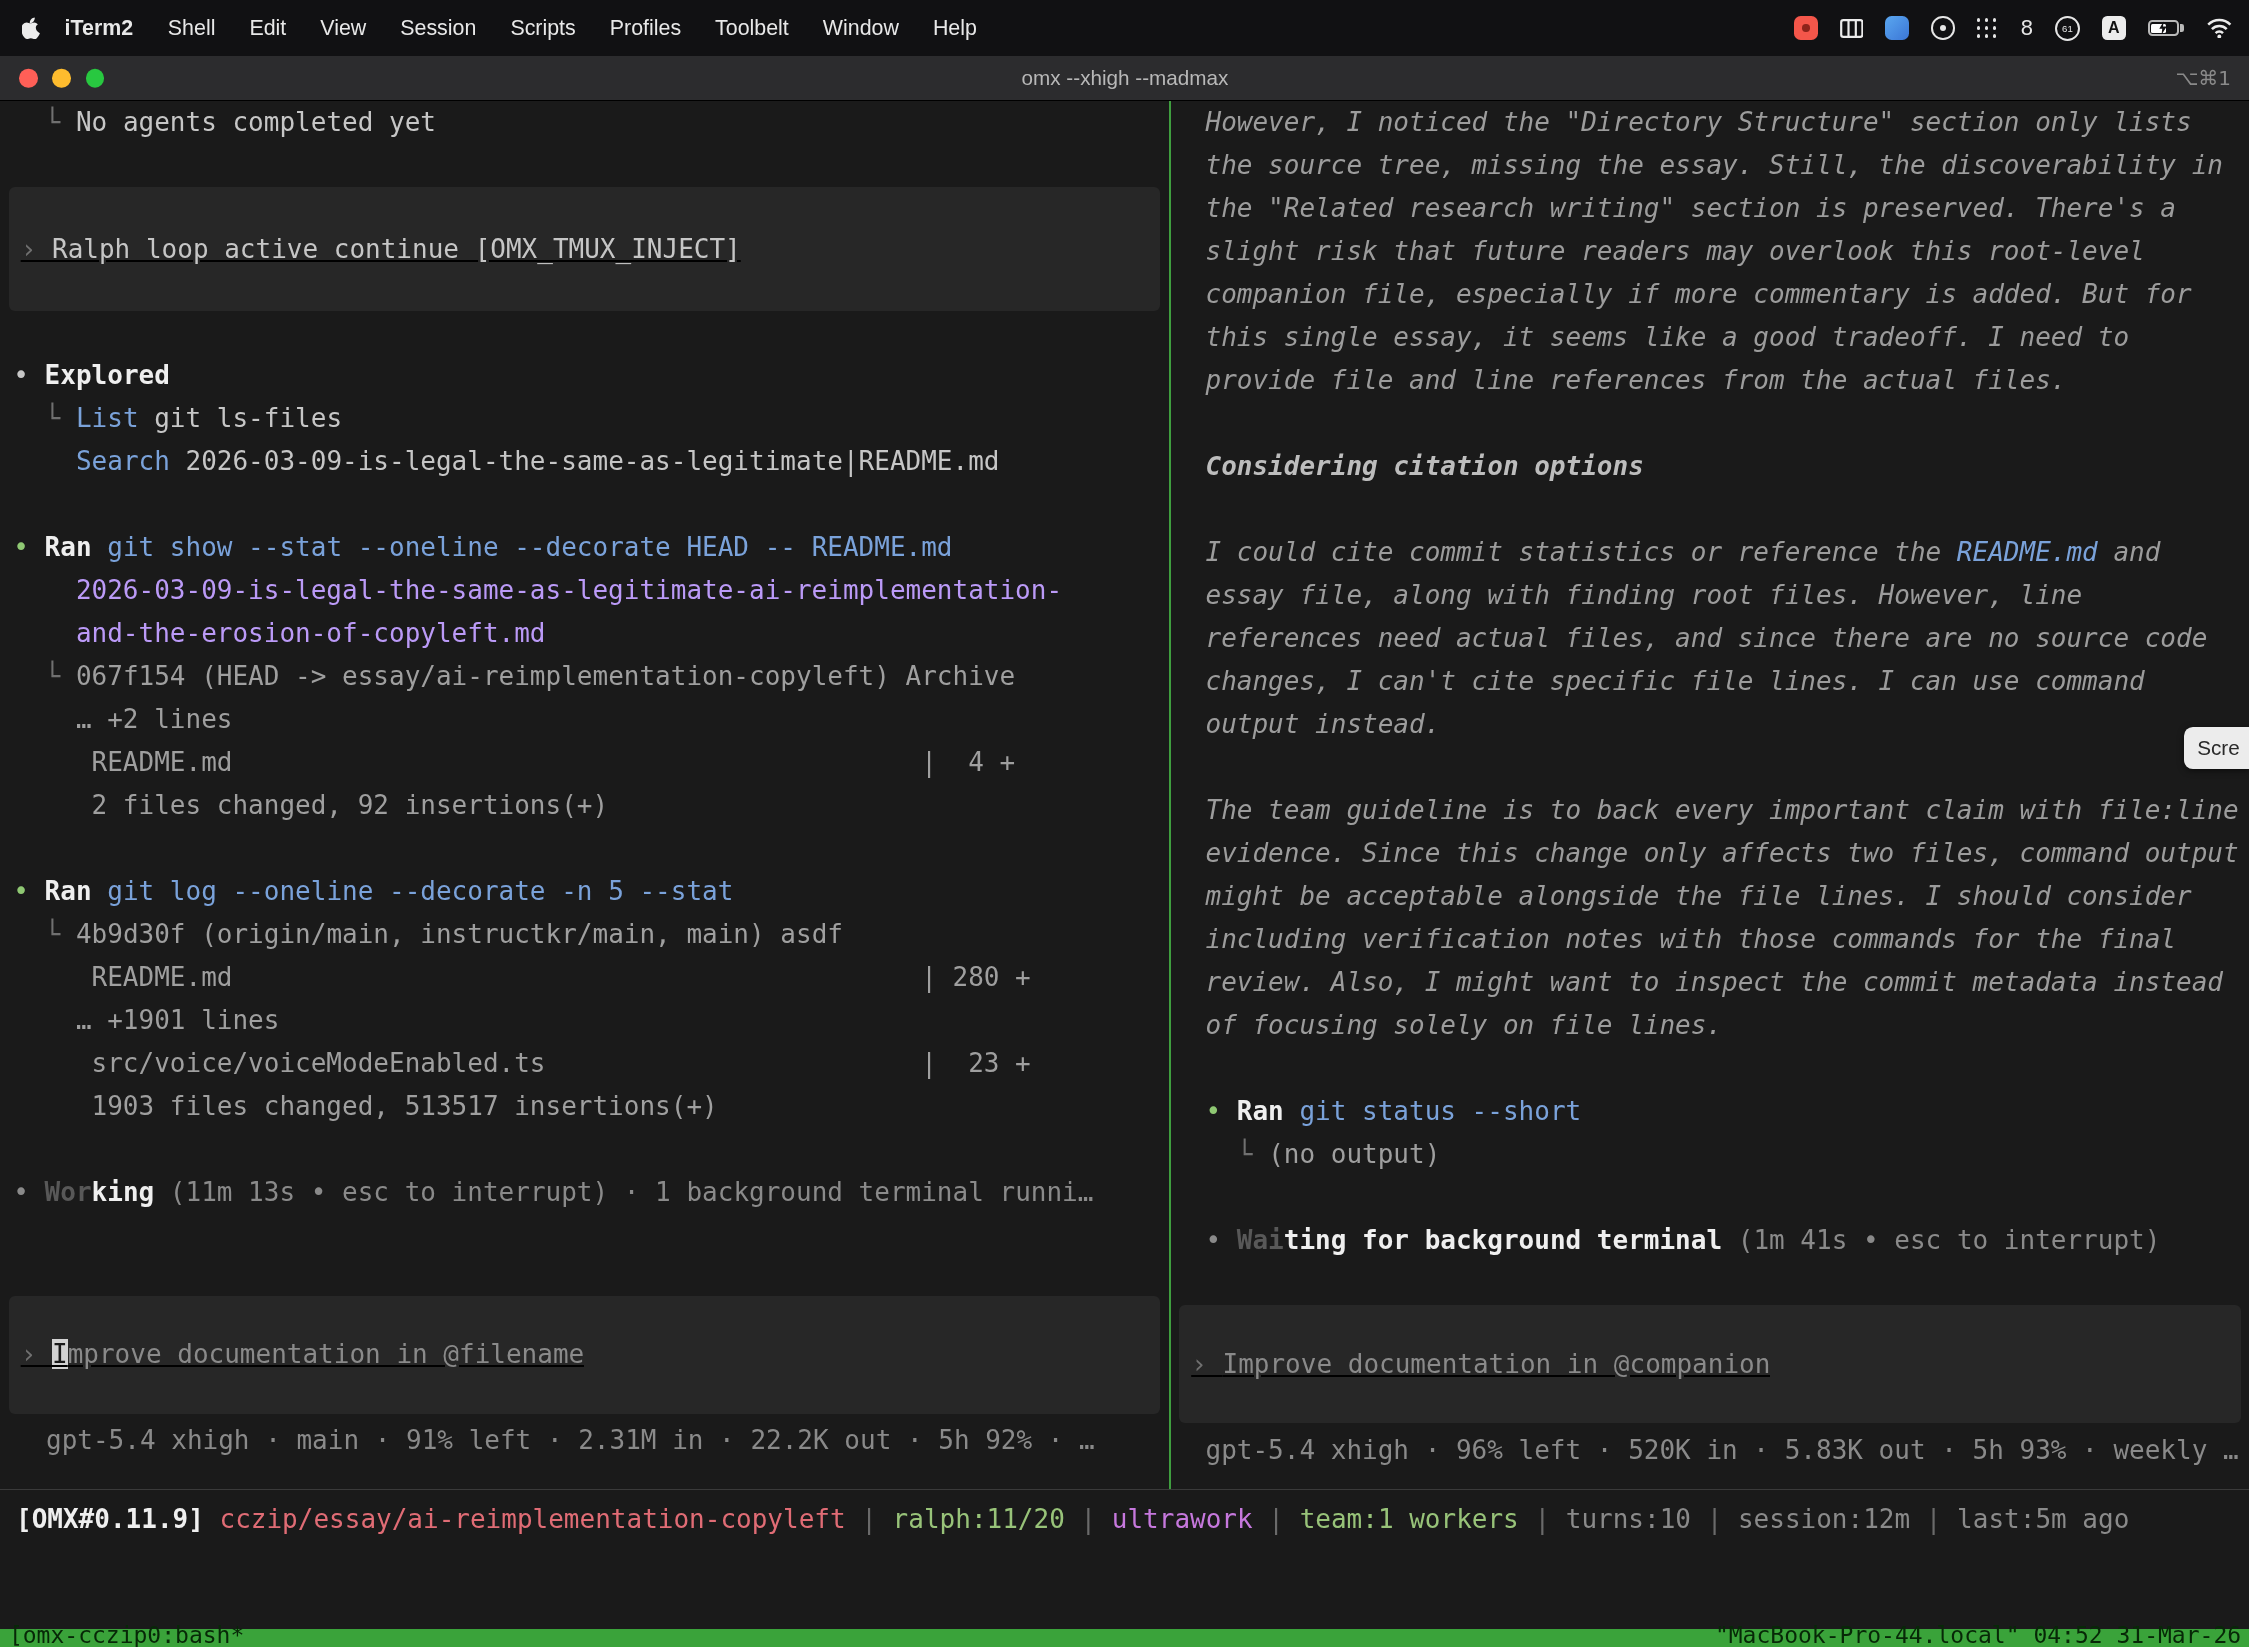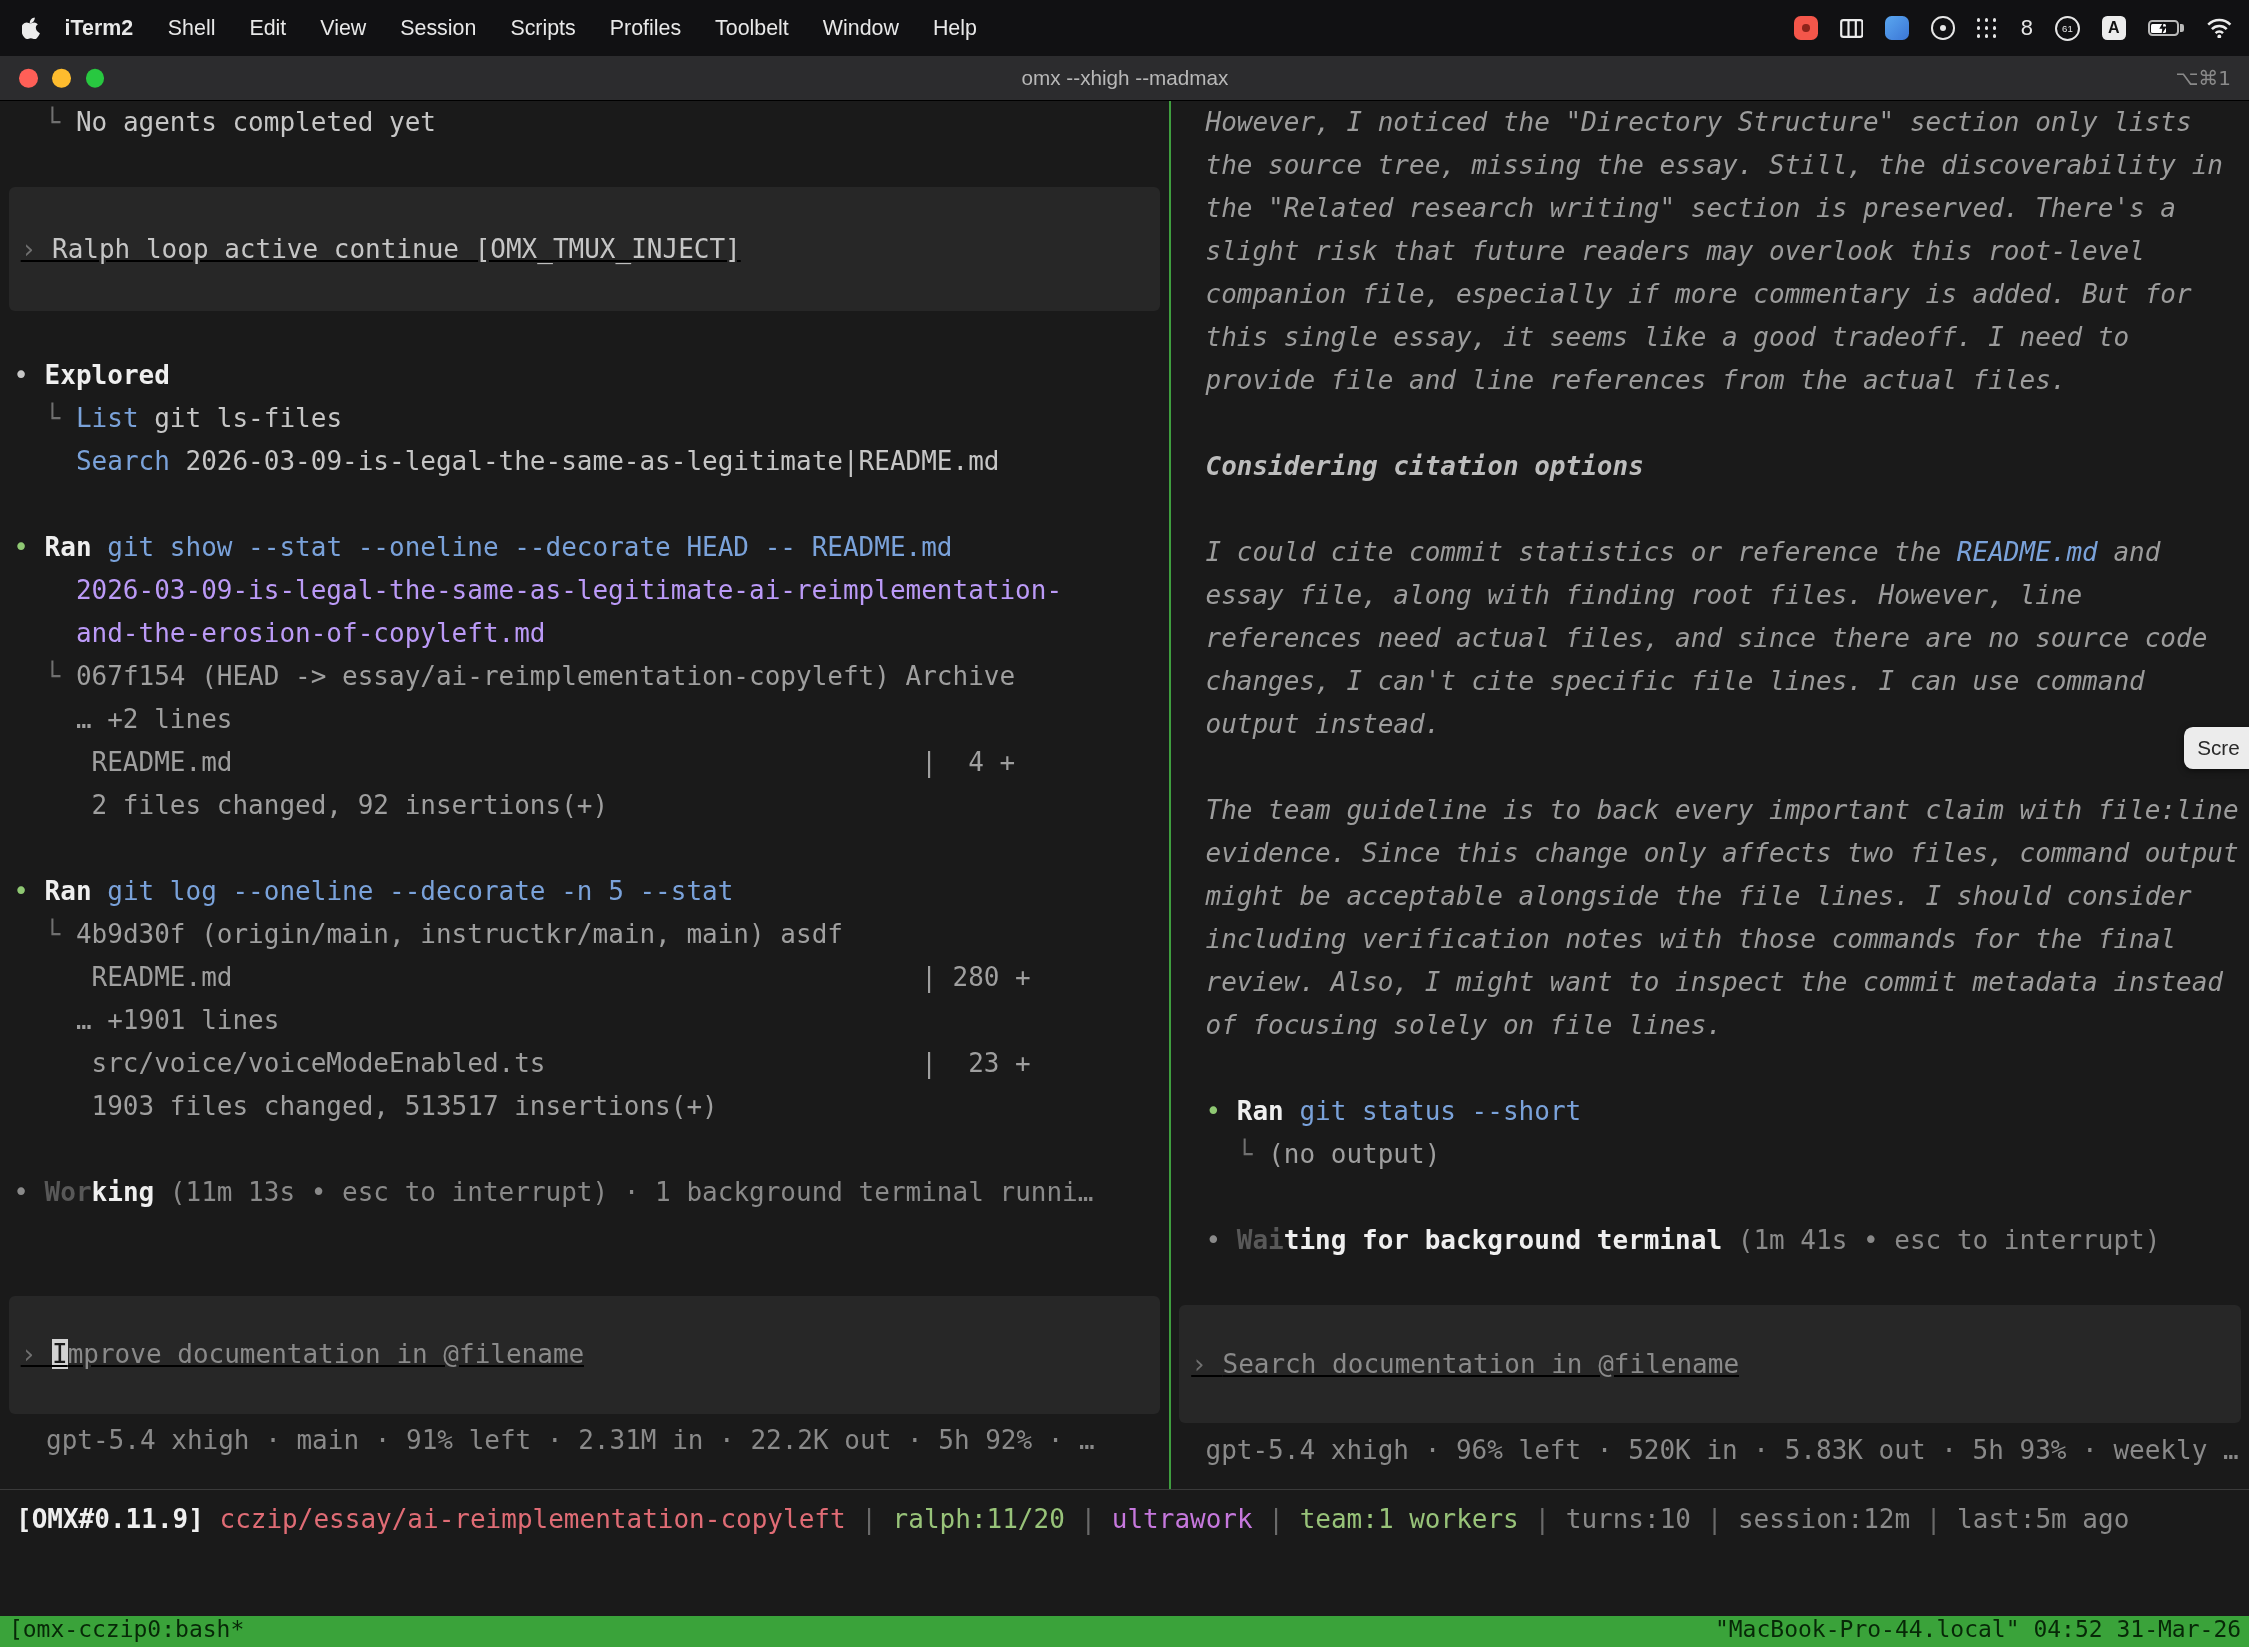--- a/index.html
+++ b/index.html
@@ -80,21 +80,21 @@
   .s-sep{color:#6a6a6a;}
 
   .screen-btn{position:absolute;right:0;top:626px;background:#ececec;color:#2a2a2a;
     font-family:"Liberation Sans",sans-serif;font-size:20.7px;padding:8.9px 10.3px 8.9px 13.3px;
     border-radius:8.9px 0 0 8.9px;box-shadow:0 1.5px 5.9px rgba(0,0,0,.5);}
 
   
   .footer{height:59px;line-height:58px;border-top:1.5px solid #3a3a3a;padding-left:16px;
     font-size:26px;white-space:pre;background:#1a1a1a;flex-shrink:0;overflow:hidden;}
   .filler{flex:1;background:#1a1a1a;}
-  .tmuxbar{height:32px;background:#3aa33a;color:#072807;display:flex;align-items:flex-start;
+  .tmuxbar{height:19px;background:#3aa33a;color:#072807;display:flex;align-items:flex-end;
     justify-content:space-between;padding:0 8.9px;font-size:23px;white-space:pre;flex-shrink:0;}
 </style>
 </head>
 <body>
 
 <div class="screen">
 
   <div class="menubar">
     <span class="apple">
       <svg width="19" height="23.6" viewBox="0 0 26 32">
@@ -236,21 +236,21 @@
           <div class="tl"><span class="s-i">of focusing solely on file lines.</span></div>
           <div class="tl"> </div>
           <div class="tl"><span class="s-g">• </span><span class="s-w">Ran</span><span class="s-n"> </span><span class="s-b">git status --short</span></div>
           <div class="tl"><span class="s-t">  └ </span><span class="s-d">(no output)</span></div>
           <div class="tl"> </div>
           <div class="tl"><span class="s-d2">• </span><span class="s-dk">Wai</span><span class="s-w">ting for background terminal</span><span class="s-d2"> (1m 41s • esc to interrupt)</span></div>
           <div class="tl"> </div>
         </div>
       <div class="spacer"></div>
       <div class="prompt-box">
-        <div class="tl"><span class="s-t">› </span><span class="s-d2">Search documentation in @filename</span></div>
+        <div class="tl"><span class="s-t">› </span><span class="s-d2">Improve documentation in @companion</span></div>
       </div>
       <div class="status">gpt-5.4 xhigh · 96% left · 520K in · 5.83K out · 5h 93% · weekly …</div>
     </div>
 
     <div class="screen-btn">Scre</div>
   </div>
 
   <div class="footer"><span class="s-w">[OMX#0.11.9]</span><span class="s-n"> </span><span class="s-r">cczip/essay/ai-reimplementation-copyleft</span><span class="s-sep"> | </span><span class="s-g2">ralph:11/20</span><span class="s-sep"> | </span><span class="s-m">ultrawork</span><span class="s-sep"> | </span><span class="s-g2">team:1 workers</span><span class="s-sep"> | </span><span class="s-d2">turns:10</span><span class="s-sep"> | </span><span class="s-d2">session:12m</span><span class="s-sep"> | </span><span class="s-d2">last:5m ago</span></div>
 
   <div class="filler"></div>

